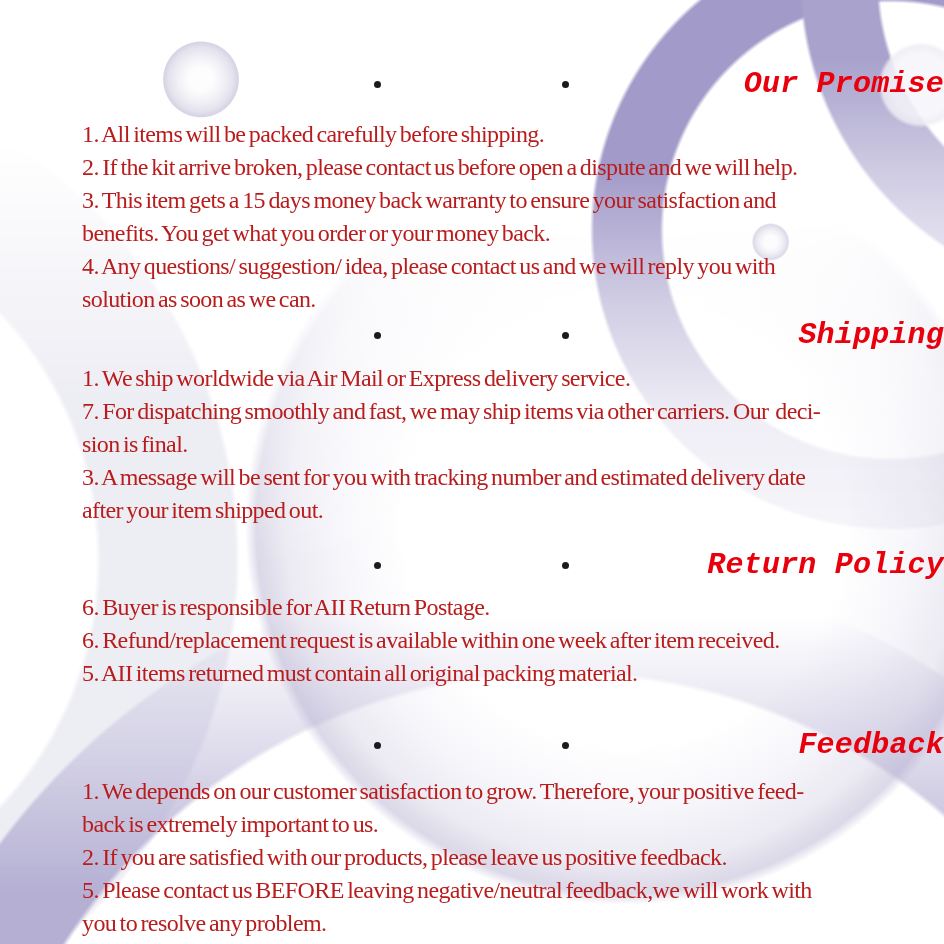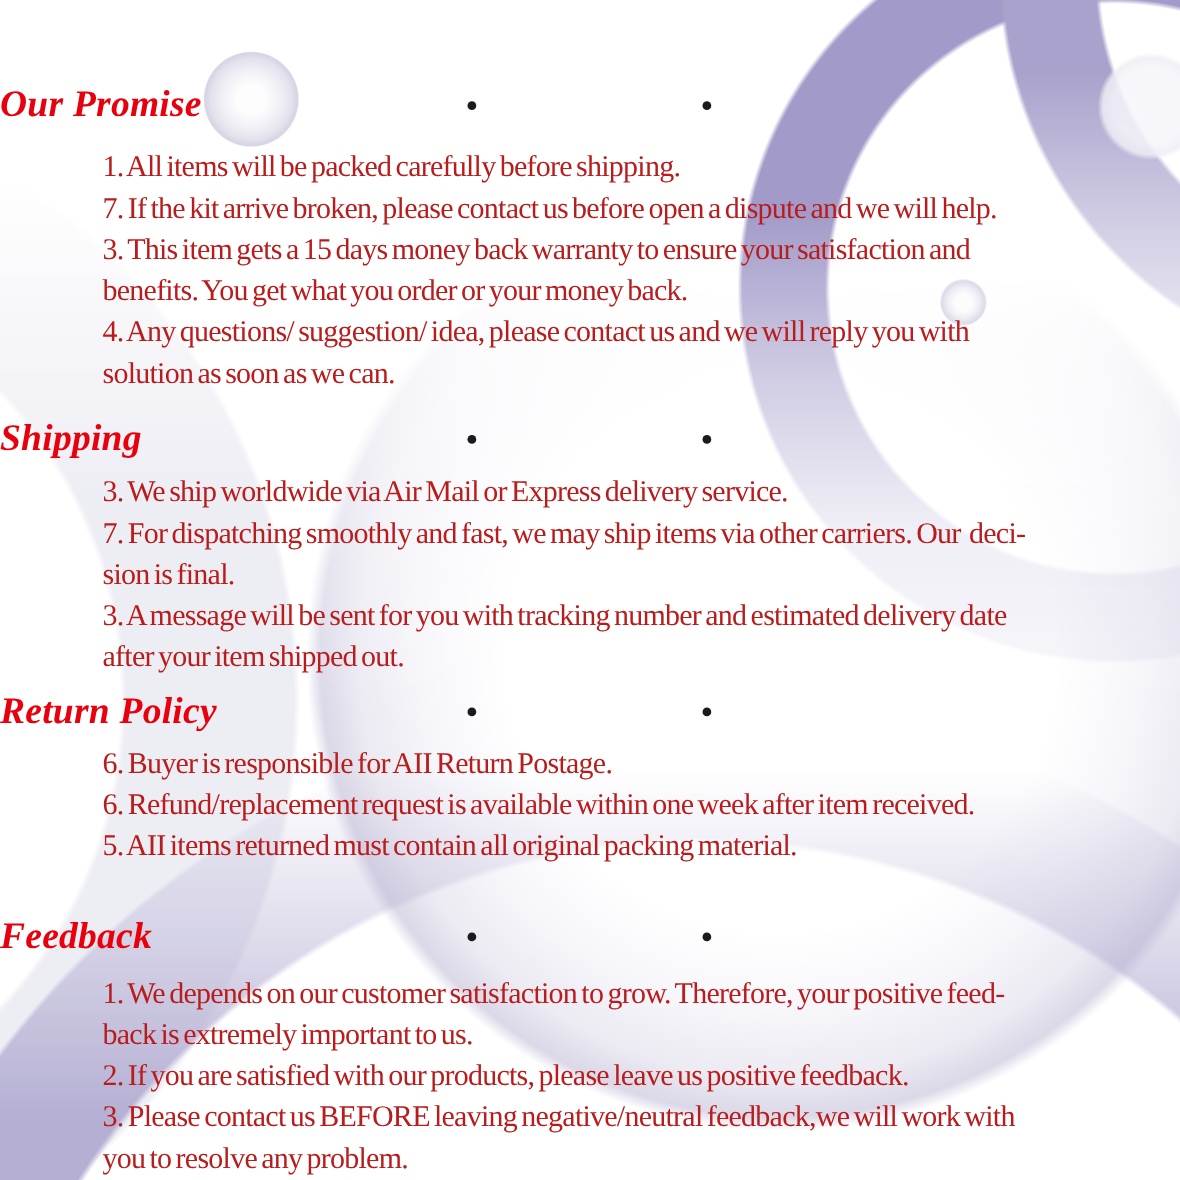--- a/index.html
+++ b/index.html
@@ -58,37 +58,37 @@
     background:radial-gradient(circle closest-side at 42% 35%,
       #fcfcfd 0 35%,#efeef5 65%,#dddae9 92%,rgba(221,218,233,0) 100%);
   }
   .deco-ball-corner{
     left:878px;top:42px;width:86px;height:86px;z-index:1;opacity:.85;
     background:radial-gradient(circle closest-side,
       #f6f5fa 0 70%,#eeedf4 90%,rgba(238,237,244,0) 100%);
   }
   
   .content{position:absolute;inset:0;z-index:2;padding-top:66px;box-sizing:border-box;}
-  .section-head{position:relative;height:36px;text-align:left;}
+  .section-head{position:relative;height:36px;text-align:right;font-family:Liberation Mono, monospace;}
   .section-title{
     font-style:italic;font-weight:bold;font-size:30px;line-height:36px;
     color:#e8000d;letter-spacing:0.2px;
   }
   .dot{position:absolute;top:15px;width:7px;height:7px;border-radius:50%;background:#1b1b1b;}
   .dot-left{left:374px;}
   .dot-right{left:562px;}
   .section-body{
     margin:0 56px 0 82px;
     font-size:24px;line-height:33px;color:#b91c1c;
     letter-spacing:-0.6px;word-spacing:-2px;
   }
   .body-line{white-space:pre;}
   .section--our-promise  .section-head{margin-bottom:16px;}
-  .section--shipping     .section-head{margin-top:17px;margin-bottom:9px;}
-  .section--return-policy .section-head{margin-top:8px;margin-bottom:8px;}
+  .section--shipping     .section-head{margin-top:1px;margin-bottom:9px;}
+  .section--return-policy .section-head{margin-top:20px;margin-bottom:8px;}
   .section--feedback     .section-head{margin-top:37px;margin-bottom:12px;}
 </style>
 </head>
 <body>
 
 <div class="page">
 
   <div class="deco deco-ring-left"></div>
   <div class="deco deco-ball-center"></div>
   <div class="deco deco-ring-big"></div>
@@ -100,35 +100,35 @@
 
   <div class="content">
       <div class="section section--our-promise">
     <div class="section-head">
       <span class="dot dot-left"></span>
       <span class="section-title">Our Promise</span>
       <span class="dot dot-right"></span>
     </div>
     <div class="section-body">
           <div class="body-line">1. All items will be packed carefully before shipping.</div>
-          <div class="body-line">7. If the kit arrive broken, please contact us before open a dispute and we will help.</div>
+          <div class="body-line">2. If the kit arrive broken, please contact us before open a dispute and we will help.</div>
           <div class="body-line">3. This item gets a 15 days money back warranty to ensure your satisfaction and</div>
           <div class="body-line">benefits. You get what you order or your money back.</div>
           <div class="body-line">4. Any questions/ suggestion/ idea, please contact us and we will reply you with</div>
           <div class="body-line">solution as soon as we can.</div>
         </div>
   </div>
       <div class="section section--shipping">
     <div class="section-head">
       <span class="dot dot-left"></span>
       <span class="section-title">Shipping</span>
       <span class="dot dot-right"></span>
     </div>
     <div class="section-body">
-          <div class="body-line">3. We ship worldwide via Air Mail or Express delivery service.</div>
+          <div class="body-line">1. We ship worldwide via Air Mail or Express delivery service.</div>
           <div class="body-line">7. For dispatching smoothly and fast, we may ship items via other carriers. Our  deci-</div>
           <div class="body-line">sion is final.</div>
           <div class="body-line">3. A message will be sent for you with tracking number and estimated delivery date</div>
           <div class="body-line">after your item shipped out.</div>
         </div>
   </div>
       <div class="section section--return-policy">
     <div class="section-head">
       <span class="dot dot-left"></span>
       <span class="section-title">Return Policy</span>
@@ -143,18 +143,18 @@
       <div class="section section--feedback">
     <div class="section-head">
       <span class="dot dot-left"></span>
       <span class="section-title">Feedback</span>
       <span class="dot dot-right"></span>
     </div>
     <div class="section-body">
           <div class="body-line">1. We depends on our customer satisfaction to grow. Therefore, your positive feed-</div>
           <div class="body-line">back is extremely important to us.</div>
           <div class="body-line">2. If you are satisfied with our products, please leave us positive feedback.</div>
-          <div class="body-line">3. Please contact us BEFORE leaving negative/neutral feedback,we will work with</div>
+          <div class="body-line">5. Please contact us BEFORE leaving negative/neutral feedback,we will work with</div>
           <div class="body-line">you to resolve any problem.</div>
         </div>
   </div>
     </div>
 </div>
 
 </body></html>

